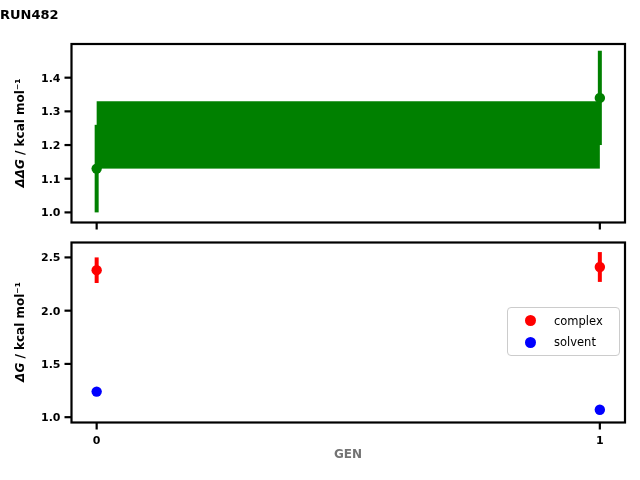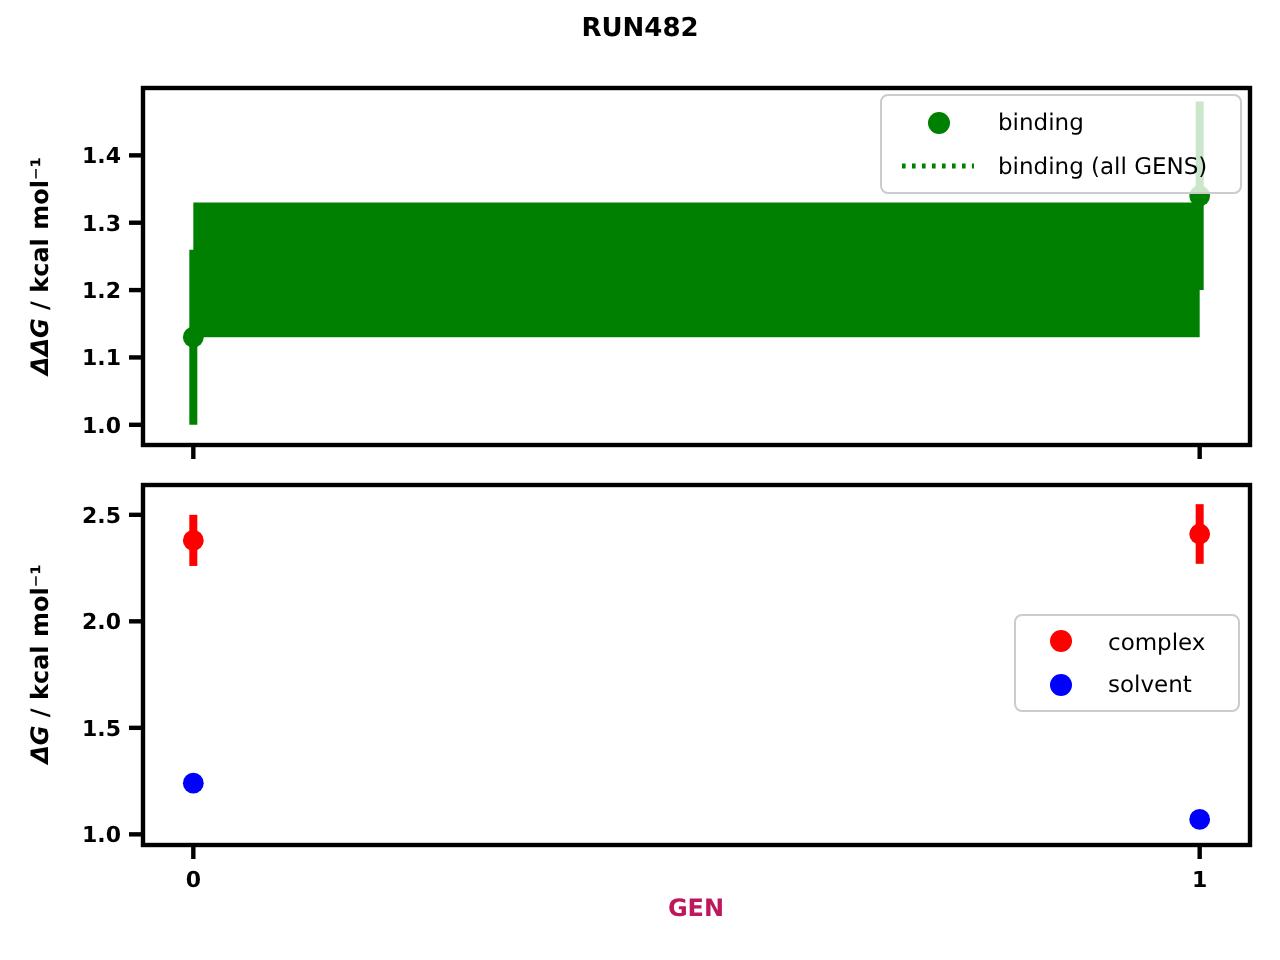--- a/index.html
+++ b/index.html
@@ -5,35 +5,35 @@
   html,body{margin:0;padding:0;background:#fff;}
   .figure{
     position:relative;
     width:640px;height:480px;
     background:#ffffff;
     font-family:"DejaVu Sans",sans-serif;
     overflow:hidden;
   }
   .suptitle{
     position:absolute;top:7px;left:0;width:640px;
-    text-align:center;font-size:13px;font-weight:bold;color:#000;
+    text-align:left;font-size:13px;font-weight:bold;color:#000;
   }
   #plot-svg{position:absolute;top:0;left:0;}
   .ylabel{
     position:absolute;width:170px;height:16px;left:-64px;
     transform:rotate(-90deg);
     text-align:center;font-size:12px;font-weight:bold;color:#000;
     white-space:nowrap;
   }
   .ylabel-top{top:125px;}
   .ylabel-bottom{top:324px;}
   .ylabel .term{font-style:italic;}
   .xlabel{
     position:absolute;left:248px;top:447px;width:200px;
-    text-align:center;font-size:12px;font-weight:bold;color:#be185d;
+    text-align:center;font-size:12px;font-weight:bold;color:#737373;
   }
   .legend{
     position:absolute;
     background:rgba(255,255,255,0.8);
     border:1px solid #cccccc;
     border-radius:4px;
     box-sizing:border-box;
     display:flex;flex-direction:column;justify-content:center;
     padding:2px 4px;
   }
@@ -95,36 +95,20 @@
     </svg>
 
   <div class="suptitle">RUN482</div>
 
   <div class="ylabel ylabel-top"><span class="term">ΔΔG</span><span> / kcal mol⁻¹</span></div>
 
   <div class="ylabel ylabel-bottom"><span class="term">ΔG</span><span> / kcal mol⁻¹</span></div>
 
   <div class="xlabel">GEN</div>
 
-  <div class="legend legend-top">
-    <div class="legend-row">
-      <span class="handle">
-          <span class="dot" style="background: rgb(0, 128, 0);"></span>
-        </span>
-      <span class="legend-label">binding</span>
-    </div>
-    <div class="legend-row">
-      <span class="handle">
-        <svg width="40" height="6">
-            <line x1="2" y1="3" x2="38" y2="3" stroke="#008000" stroke-width="2.4" stroke-dasharray="1.8 3.2"></line>
-          </svg>
-      </span>
-      <span class="legend-label">binding (all GENS)</span>
-    </div>
-  </div>
 
   <div class="legend legend-bottom">
     <div class="legend-row">
       <span class="handle">
           <span class="dot" style="background: rgb(255, 0, 0);"></span>
         </span>
       <span class="legend-label">complex</span>
     </div>
     <div class="legend-row">
       <span class="handle">

